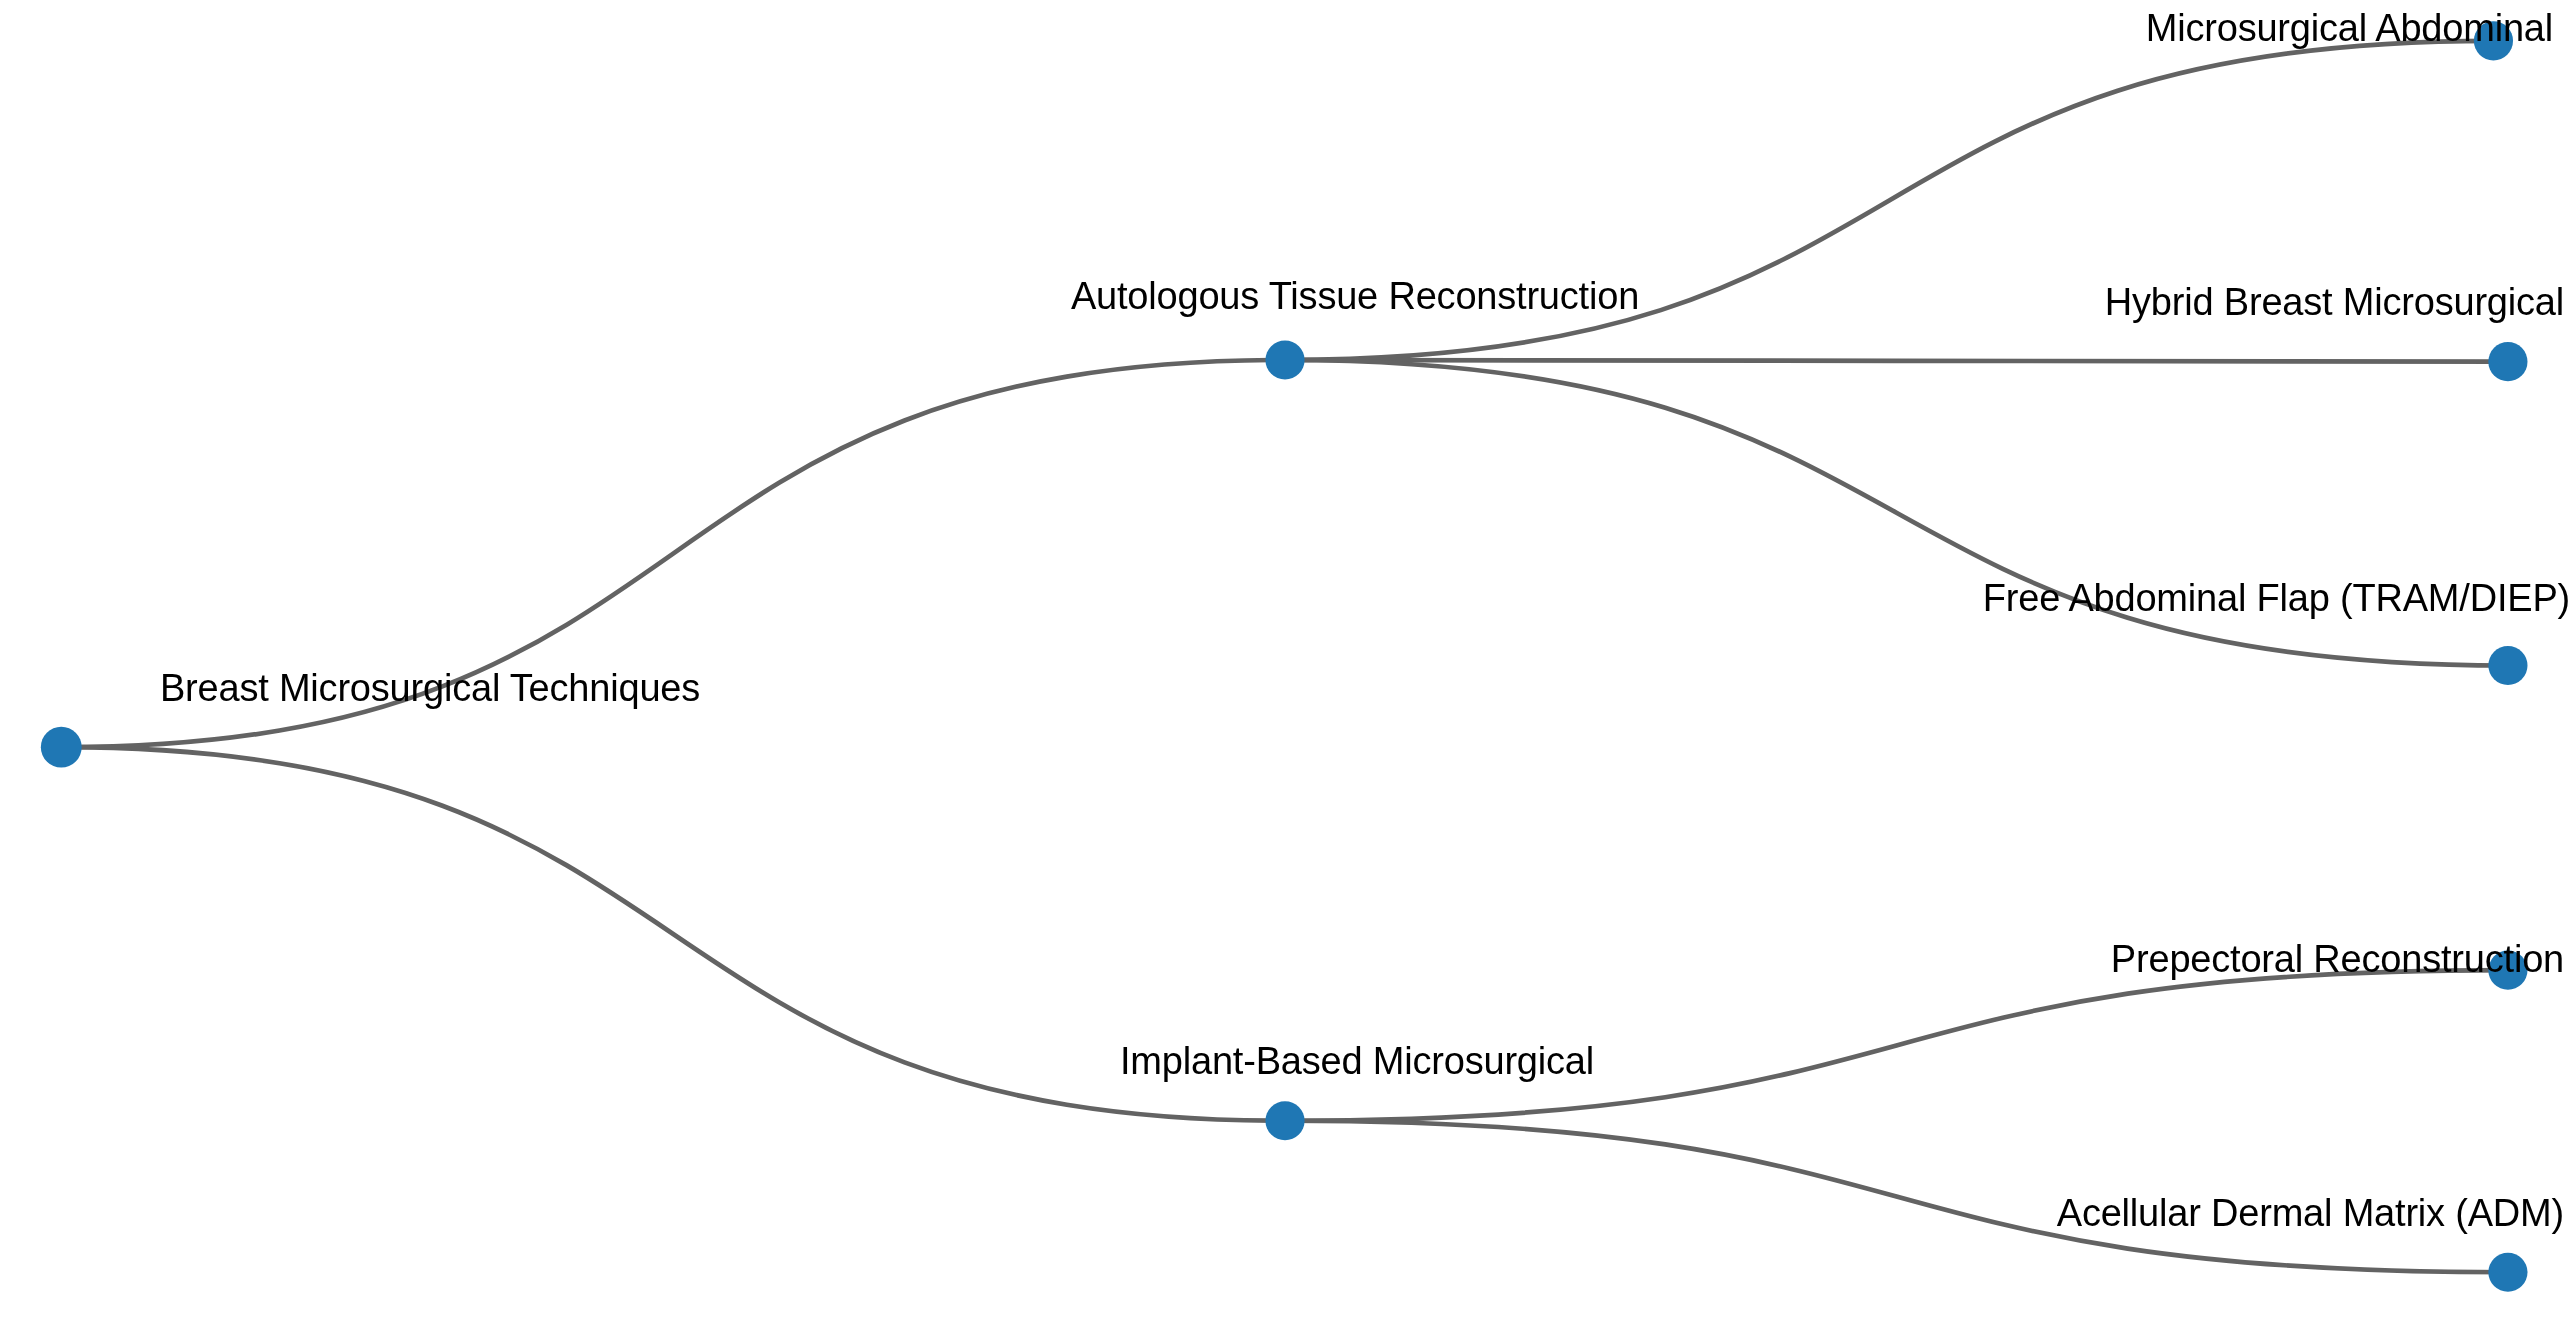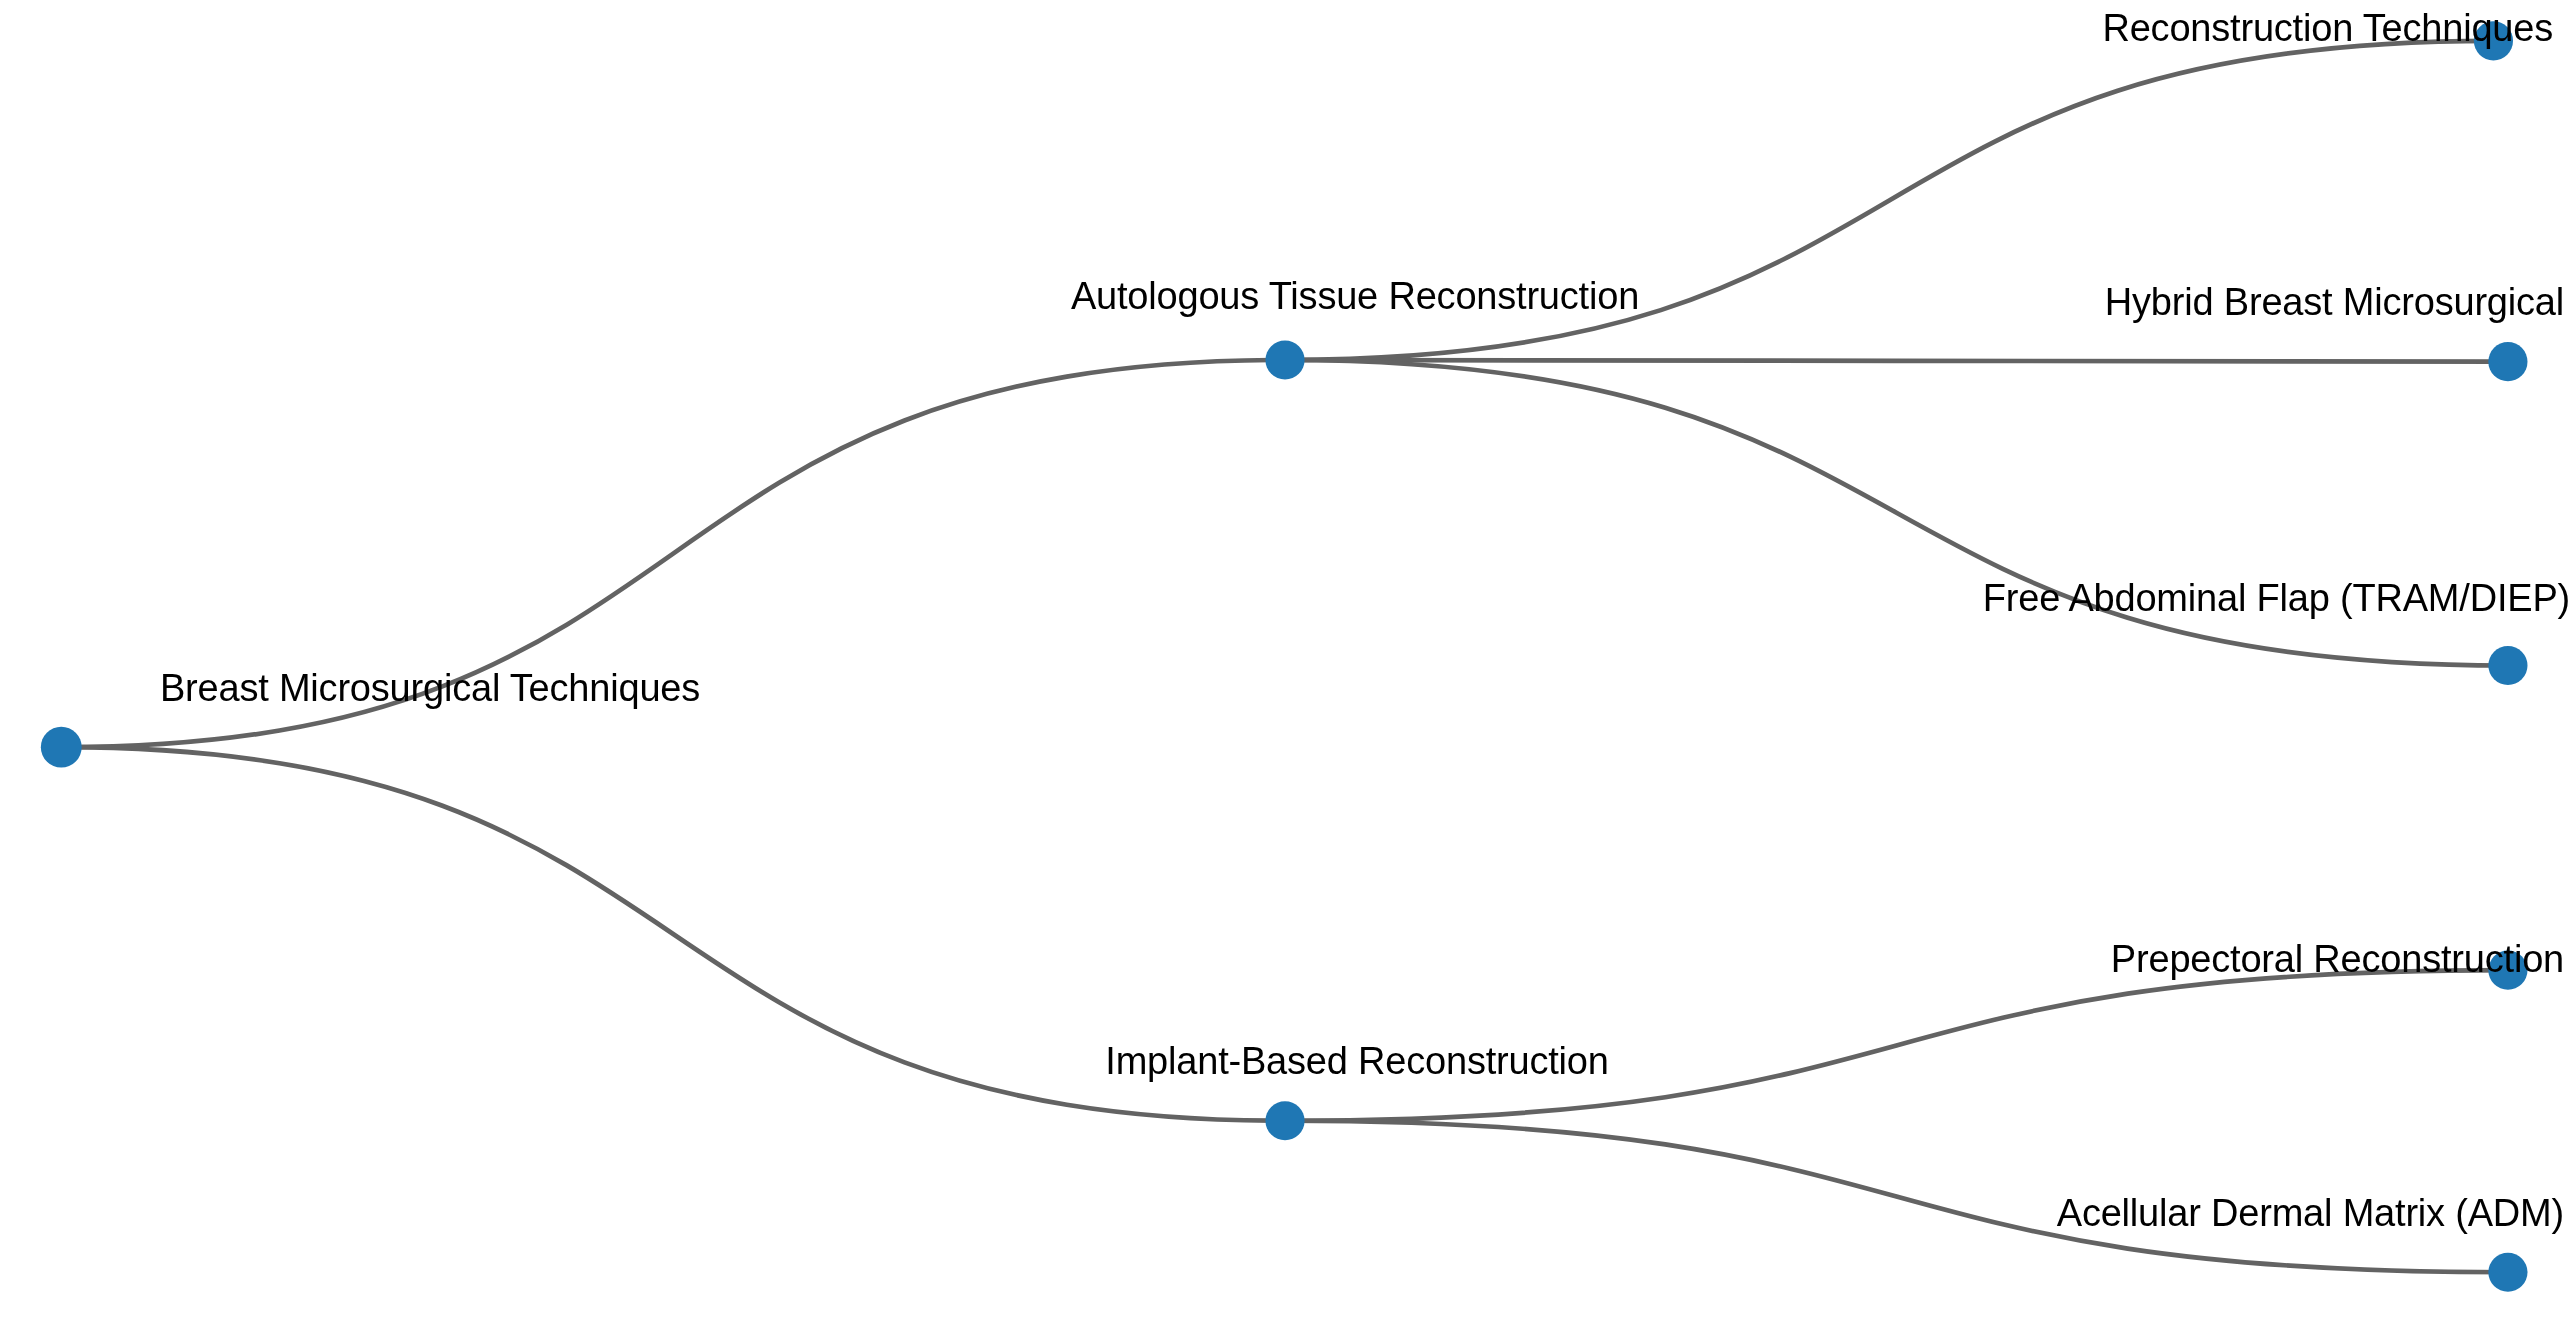--- a/index.html
+++ b/index.html
@@ -76,22 +76,22 @@
         <circle cx="2947" cy="425" r="23" class="node-circle" fill="#1f77b4"></circle>
         <circle cx="2947" cy="782" r="23" class="node-circle" fill="#1f77b4"></circle>
         <circle cx="2947" cy="1140" r="23" class="node-circle" fill="#1f77b4"></circle>
         <circle cx="2947" cy="1495" r="23" class="node-circle" fill="#1f77b4"></circle>
       </g>
   </svg>
 
   <div id="labels-layer">
       <div class="node-label label-center" style="left: 430px; top: 688px;">Breast Microsurgical Techniques</div>
       <div class="node-label label-center" style="left: 1355px; top: 296px;">Autologous Tissue Reconstruction</div>
-      <div class="node-label label-center" style="left: 1357px; top: 1061px;">Implant-Based Reconstruction</div>
-      <div class="node-label label-right" style="left: 2553px; top: 28px;">Reconstruction Techniques</div>
+      <div class="node-label label-center" style="left: 1357px; top: 1061px;">Implant-Based Microsurgical</div>
+      <div class="node-label label-right" style="left: 2553px; top: 28px;">Microsurgical Abdominal</div>
       <div class="node-label label-right" style="left: 2564px; top: 302px;">Hybrid Breast Microsurgical</div>
       <div class="node-label label-right" style="left: 2570px; top: 598px;">Free Abdominal Flap (TRAM/DIEP)</div>
       <div class="node-label label-right" style="left: 2564px; top: 911px; margin-top: 48px;">Prepectoral Reconstruction</div>
       <div class="node-label label-right" style="left: 2564px; top: 1213px;">Acellular Dermal Matrix (ADM)</div>
     </div>
 
 </div>
 
 
 </body></html>

